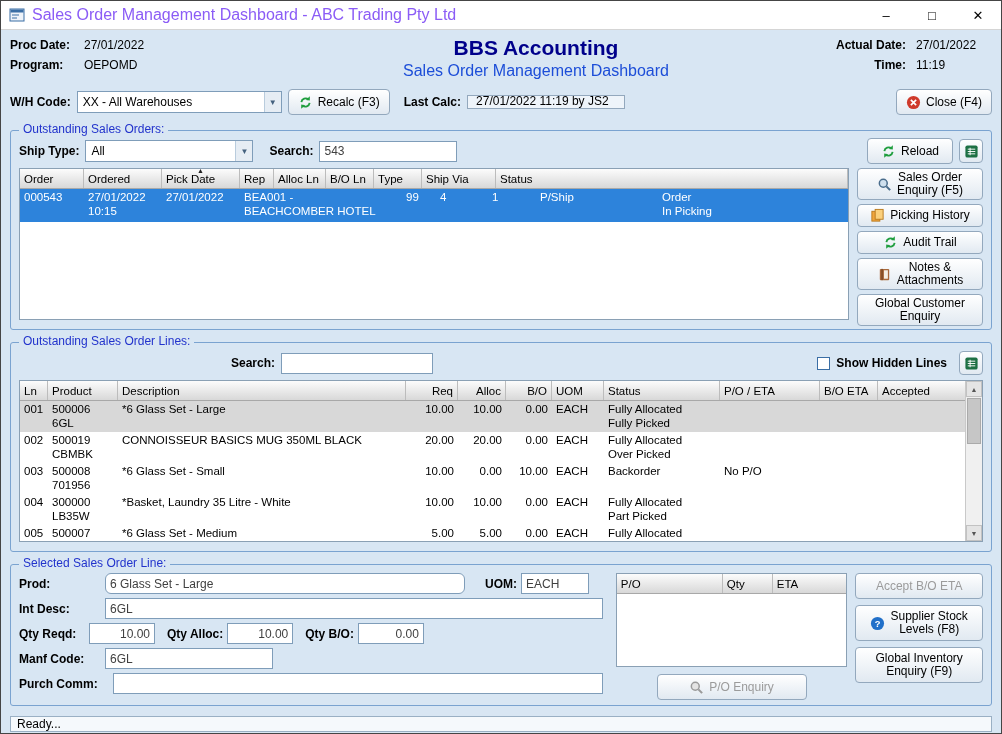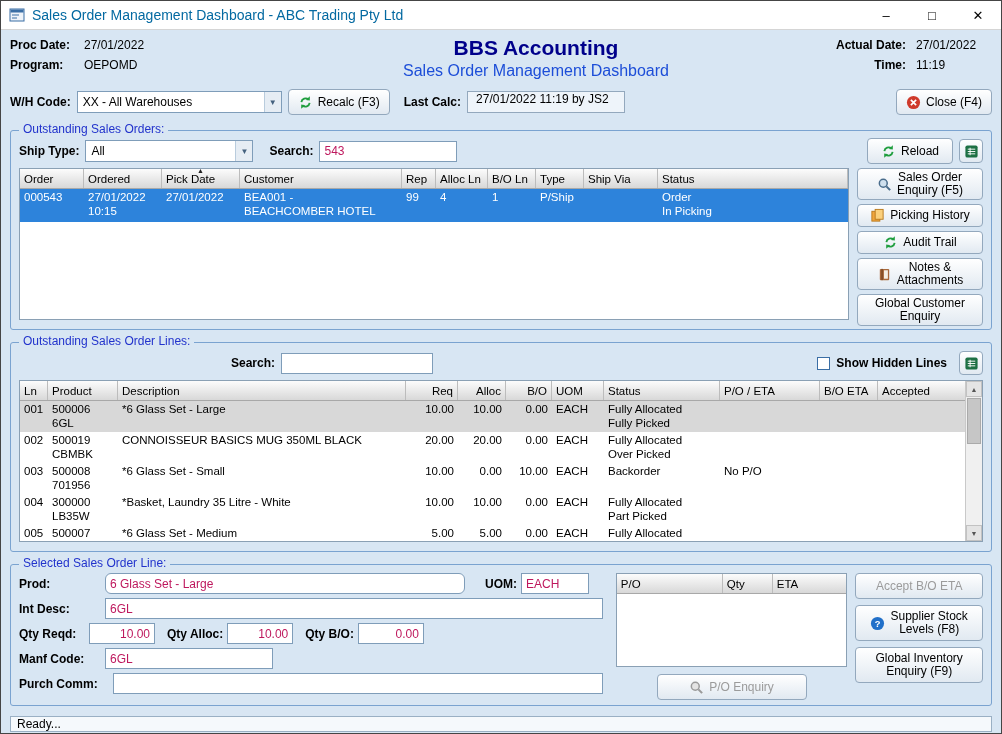--- a/index.html
+++ b/index.html
@@ -1,21 +1,21 @@
 <!DOCTYPE html>
 <html><head>
 <meta charset="utf-8">
 <style>
   *{box-sizing:border-box;margin:0;padding:0}
   body{font-family:"Liberation Sans",sans-serif;background:#888}
   .window{width:1002px;height:734px;border:1px solid #454545;background:#d8e6f3;display:flex;flex-direction:column;overflow:hidden}
   
   .titlebar{height:29px;background:#fff;display:flex;align-items:center;padding-left:8px;gap:7px;flex:0 0 auto;border-bottom:1px solid #d5d5d5}
   .app-icon{width:16px;height:16px}
-  .title-text{font-size:14px;color:#0369a1;flex:1}
+  .title-text{font-size:16px;color:#8b5cf6;flex:1}
   .win-controls{display:flex;height:100%}
   .win-btn{width:46px;display:flex;align-items:center;justify-content:center;font-size:13px;cursor:default}
   
   .content{flex:1;padding:4px 9px 5px;display:flex;flex-direction:column}
   .field-label{font-weight:bold;font-size:12px;color:#000}
   .field-value{font-size:12px;color:#000}
   .header{display:flex;height:48px;margin-top:2px}
   .h-left{width:300px;display:flex;flex-direction:column;gap:6px;padding-top:2px}
   .pair{display:flex;gap:8px}
   .pair .field-label{min-width:66px}
@@ -26,22 +26,22 @@
   .h-right .field-label{text-align:right}
   
   .toolbar{display:flex;align-items:center;gap:6px;height:28px;margin:4px 0 6px}
   .select{height:22px;background:#fff;border:1px solid #7f9db9;display:flex;align-items:center;font-size:12px;padding-left:5px;cursor:default}
   .select .sel-text{flex:1;overflow:hidden;white-space:nowrap}
   .select .arrow{width:17px;height:100%;background:#e6edf4;border-left:1px solid #b9ccdd;display:flex;align-items:center;justify-content:center;font-size:8px;color:#44617e}
   .btn{background:linear-gradient(#ffffff,#e1e9f1);border:1px solid #93a8bd;border-radius:4px;font-size:12px;display:inline-flex;align-items:center;justify-content:center;gap:5px;padding:2px 9px;height:26px;cursor:default;color:#000}
   .btn .ic{width:15px;height:15px;flex:0 0 auto}
   .btn.disabled{color:#9b9b9b}
   .icon-btn{width:24px;height:24px;padding:2px}
-  .readonly-box{border:1px solid #93a8bd;background:#eef4fa;height:22px;display:flex;align-items:flex-start;padding:0 8px;font-size:12px;min-width:158px}
-  .input{background:#fff;border:1px solid #7f9db9;height:21px;font-size:12px;padding:0 4px;font-family:"Liberation Sans",sans-serif;color:#be185d}
+  .readonly-box{border:1px solid #93a8bd;background:#eef4fa;height:14px;display:flex;align-items:flex-end;padding:0 8px;font-size:12px;min-width:158px}
+  .input{background:#fff;border:1px solid #7f9db9;height:21px;font-size:12px;padding:0 4px;font-family:"Liberation Sans",sans-serif;color:#404040}
   .input.num{text-align:right}
   
   .group{position:relative;border:1px solid #7aa3d0;border-radius:3px;padding:8px;background:#d8e6f3}
   .group>.legend{position:absolute;top:-9px;left:8px;background:#d8e6f3;padding:0 4px;font-size:12px;color:#2233cc}
   .g-orders{margin-top:8px;height:200px}
   .g-lines{margin-top:12px;height:210px}
   .g-selected{margin-top:12px;height:142px}
   .controls-row{display:flex;align-items:center;gap:6px;height:24px;margin-bottom:5px}
   
   .orders-body{display:flex;gap:8px}
@@ -193,23 +193,20 @@
             <div class="th oc0">
                 <span>Order</span>
               </div>
             <div class="th oc1">
                 <span>Ordered</span>
               </div>
             <div class="th oc2">
                 <span>Pick Date</span>
                 <span class="sort-marker">▲</span>
               </div>
-            <div class="th oc3">
-                <span>Customer</span>
-              </div>
             <div class="th oc4">
                 <span>Rep</span>
               </div>
             <div class="th oc5">
                 <span>Alloc Ln</span>
               </div>
             <div class="th oc6">
                 <span>B/O Ln</span>
               </div>
             <div class="th oc7">

